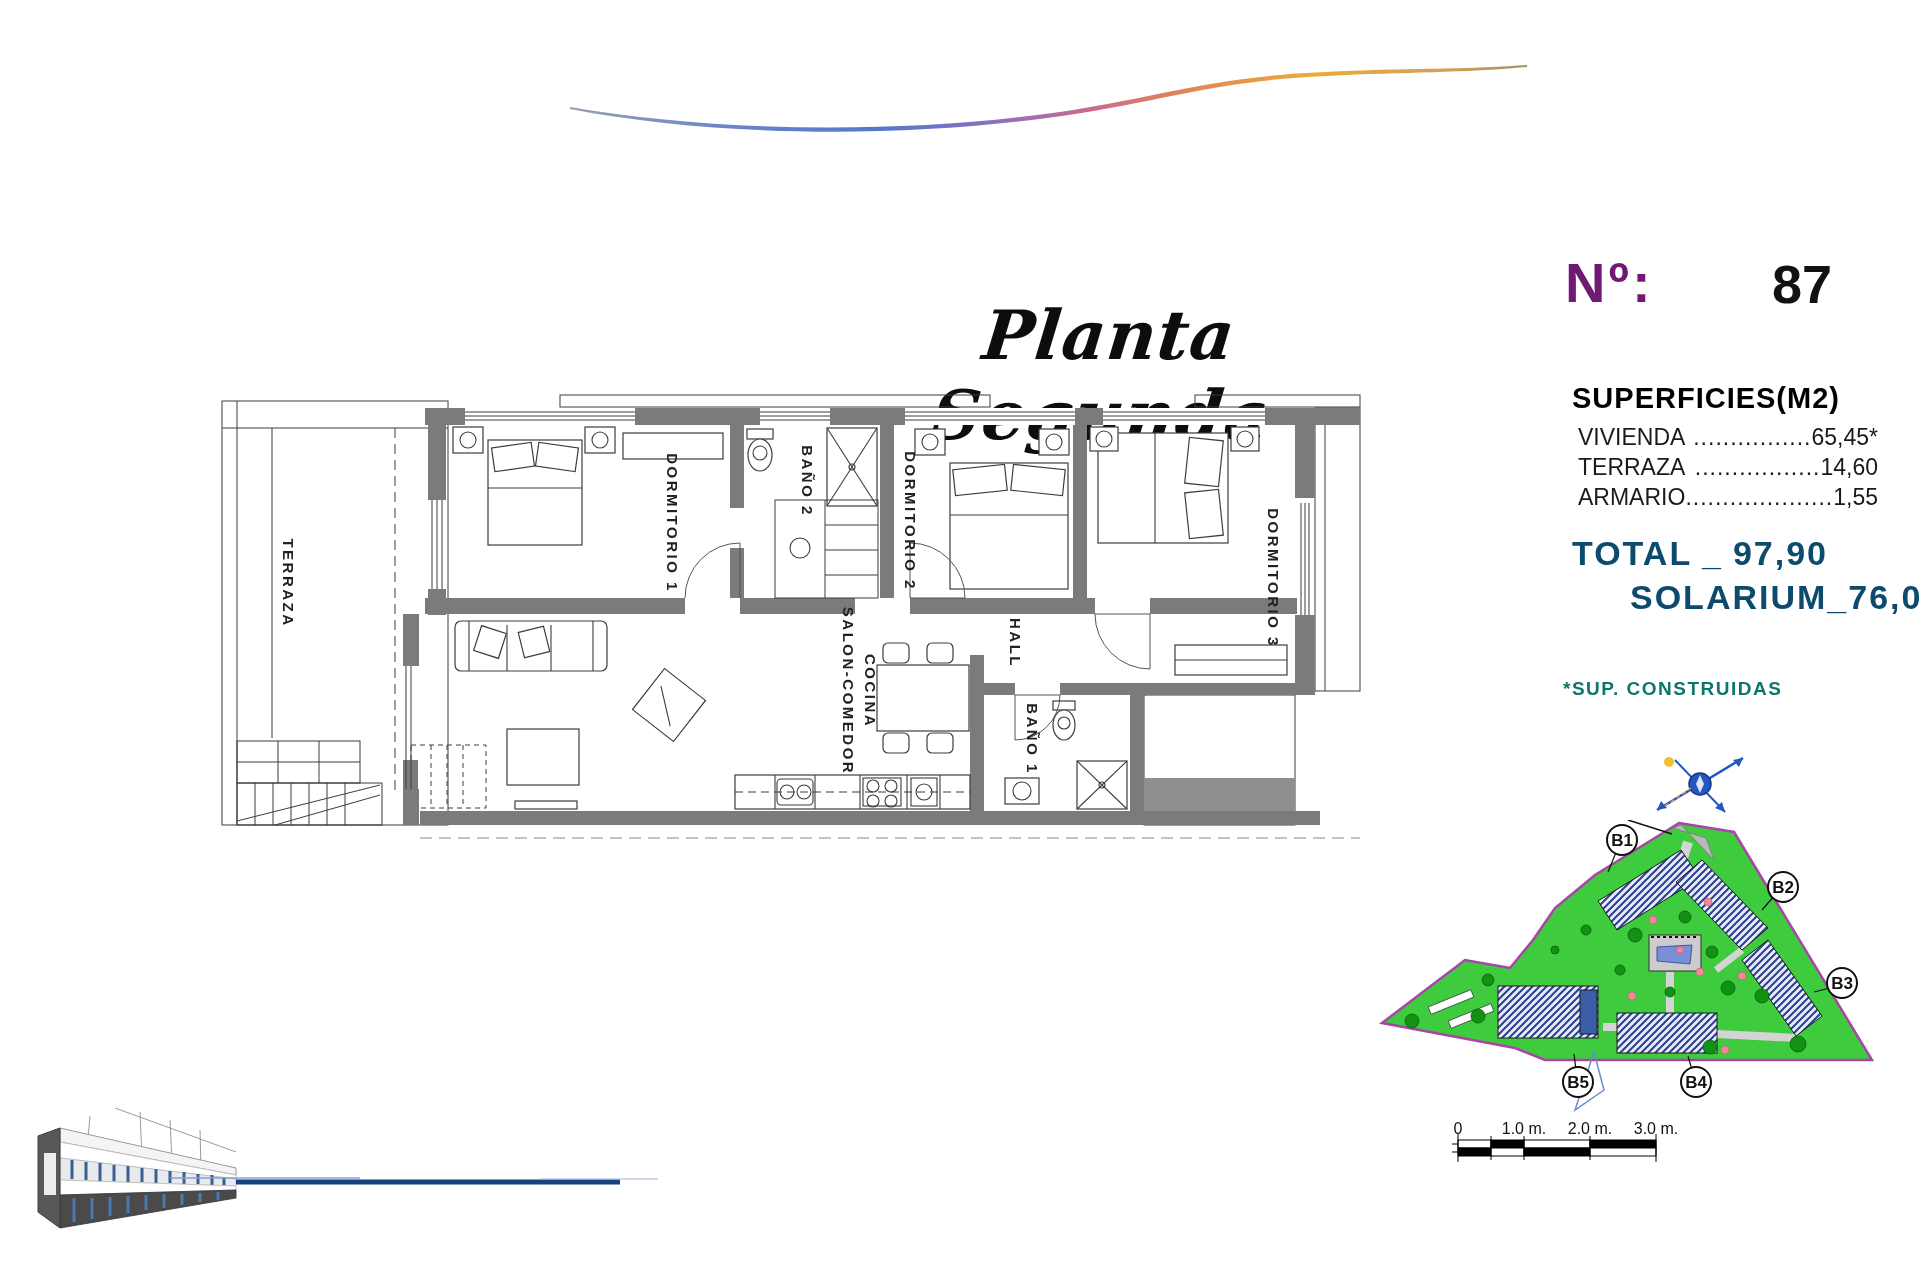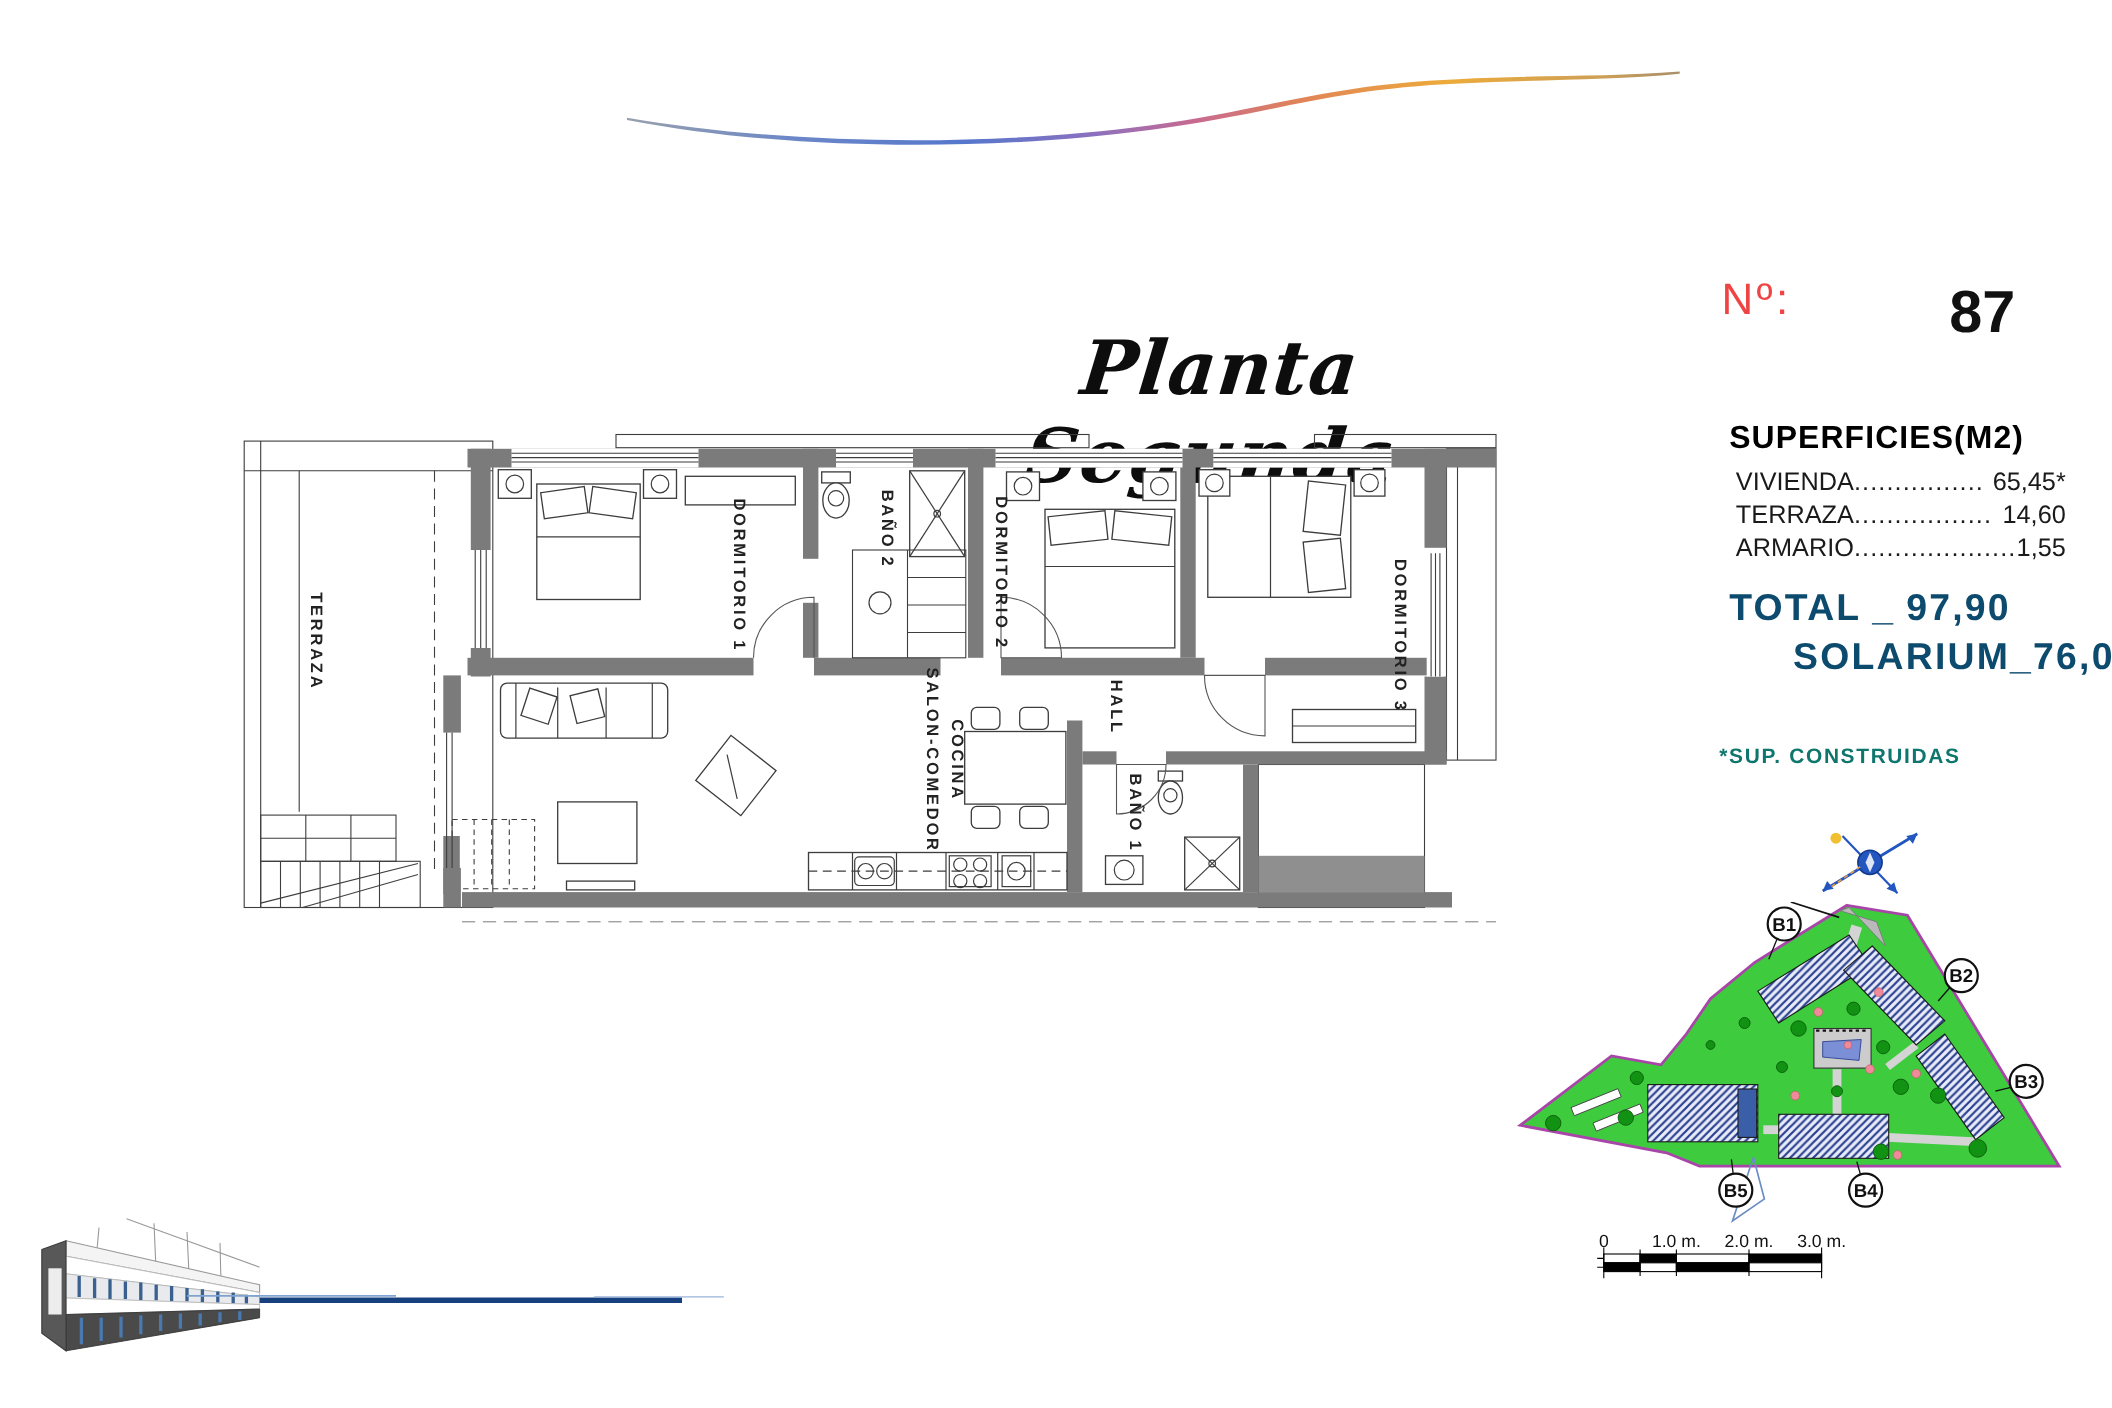--- a/index.html
+++ b/index.html
@@ -1,24 +1,24 @@
 <!DOCTYPE html>
 <html><head>
 <meta charset="utf-8">
 <style>
   html,body{margin:0;padding:0;background:#e9e9e9;}
   #page{position:relative;width:1920px;height:1280px;background:#ffffff;overflow:hidden;
         font-family:"Liberation Sans",sans-serif;color:#111;}
   .abs{position:absolute;}
   
   .bloq{font-size:56px;font-weight:600;letter-spacing:6px;color:#141414;}
-  .no-row{font-size:40px;font-weight:400;letter-spacing:3px;color:#ef4444;}
+  .no-row{font-size:56px;font-weight:700;letter-spacing:3px;color:#701a75;}
   .no-val{font-size:54px;font-weight:600;}
   .sup-head{font-size:29px;font-weight:600;letter-spacing:1px;color:#000000;}
-  .sup-rows{width:300px;font-size:23px;font-weight:500;color:#1a1a1a;}
+  .sup-rows{width:300px;font-size:23px;font-weight:500;color:#1a1a1a;text-align:right;}
   .sup-row{display:flex;line-height:30px;white-space:nowrap;}
   .sup-row .dots{overflow:hidden;flex:1;letter-spacing:1px;}
   .tot-row{display:flex;justify-content:space-between;width:256px;
            font-size:34px;font-weight:600;letter-spacing:2px;color:#0c4a6e;line-height:42px;}
   .footnote{font-size:19px;font-weight:600;letter-spacing:1.5px;color:#0f766e;}
   .program{width:260px;text-align:right;font-size:26px;font-weight:600;letter-spacing:2px;
            line-height:37px;color:#141414;}
   
   .title{width:520px;text-align:center;font-family:"DejaVu Serif",serif;font-style:italic;
          font-weight:bold;font-size:68px;color:#0d0d0d;transform:skewX(-6deg);letter-spacing:1px;}

